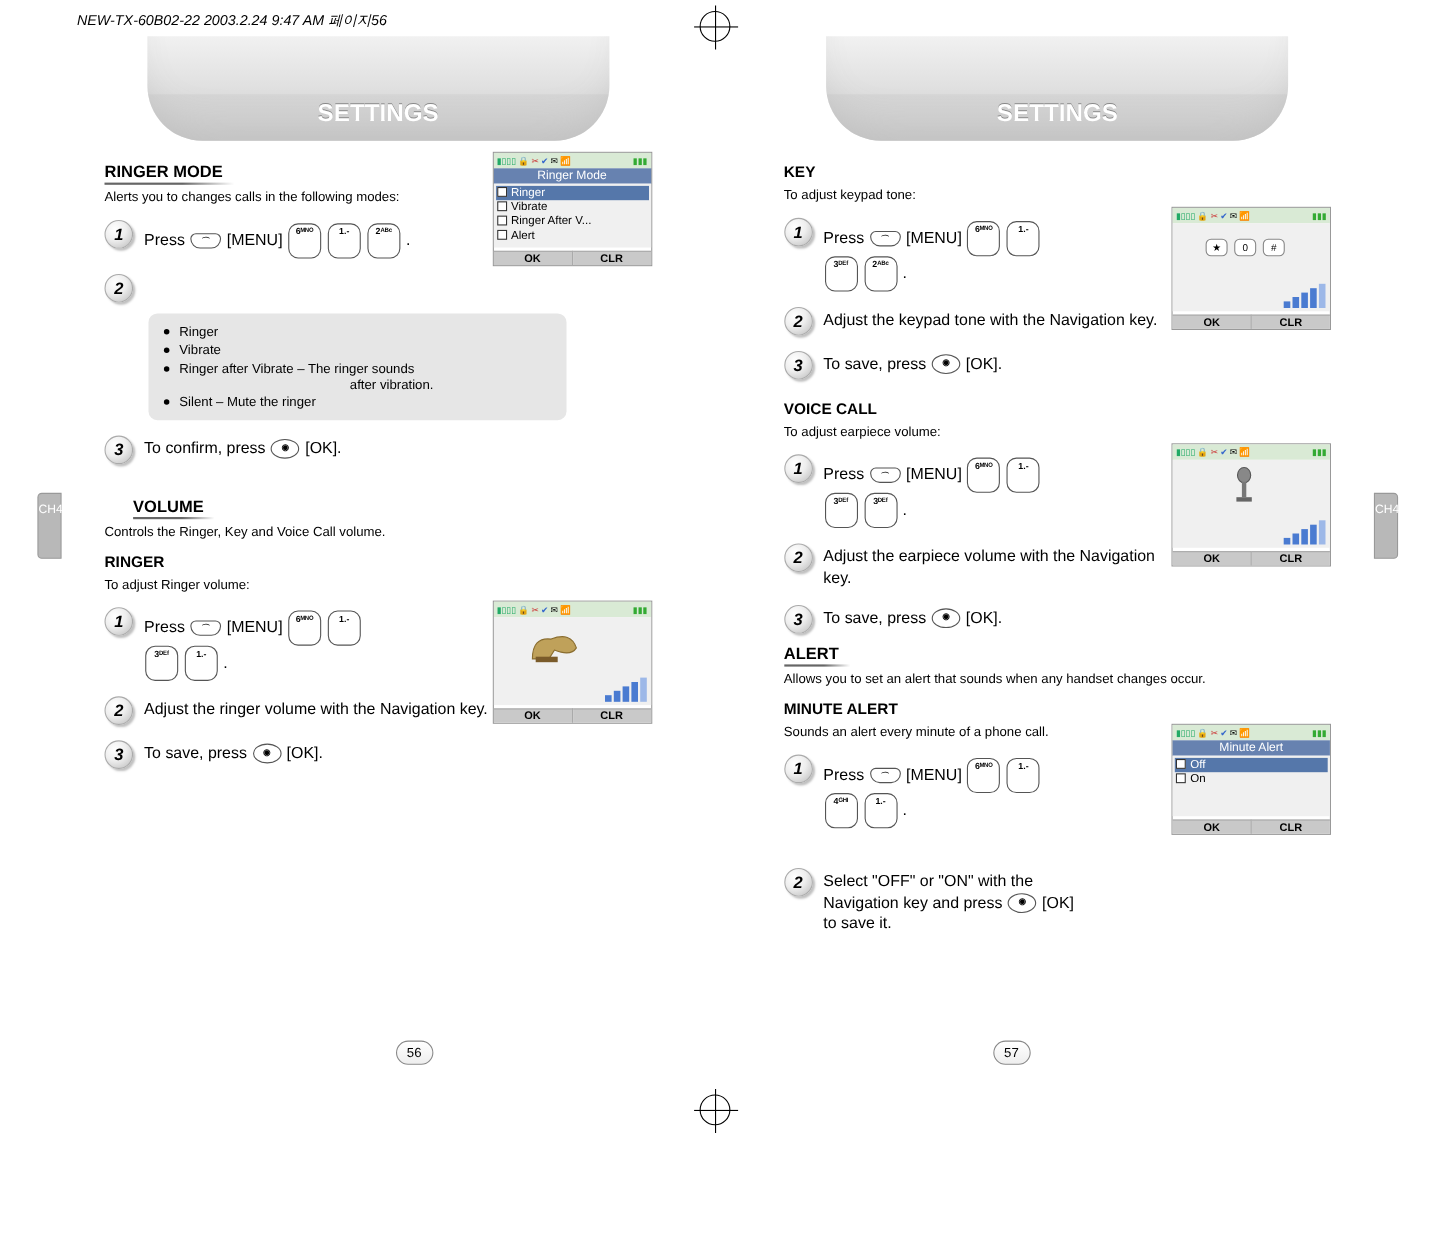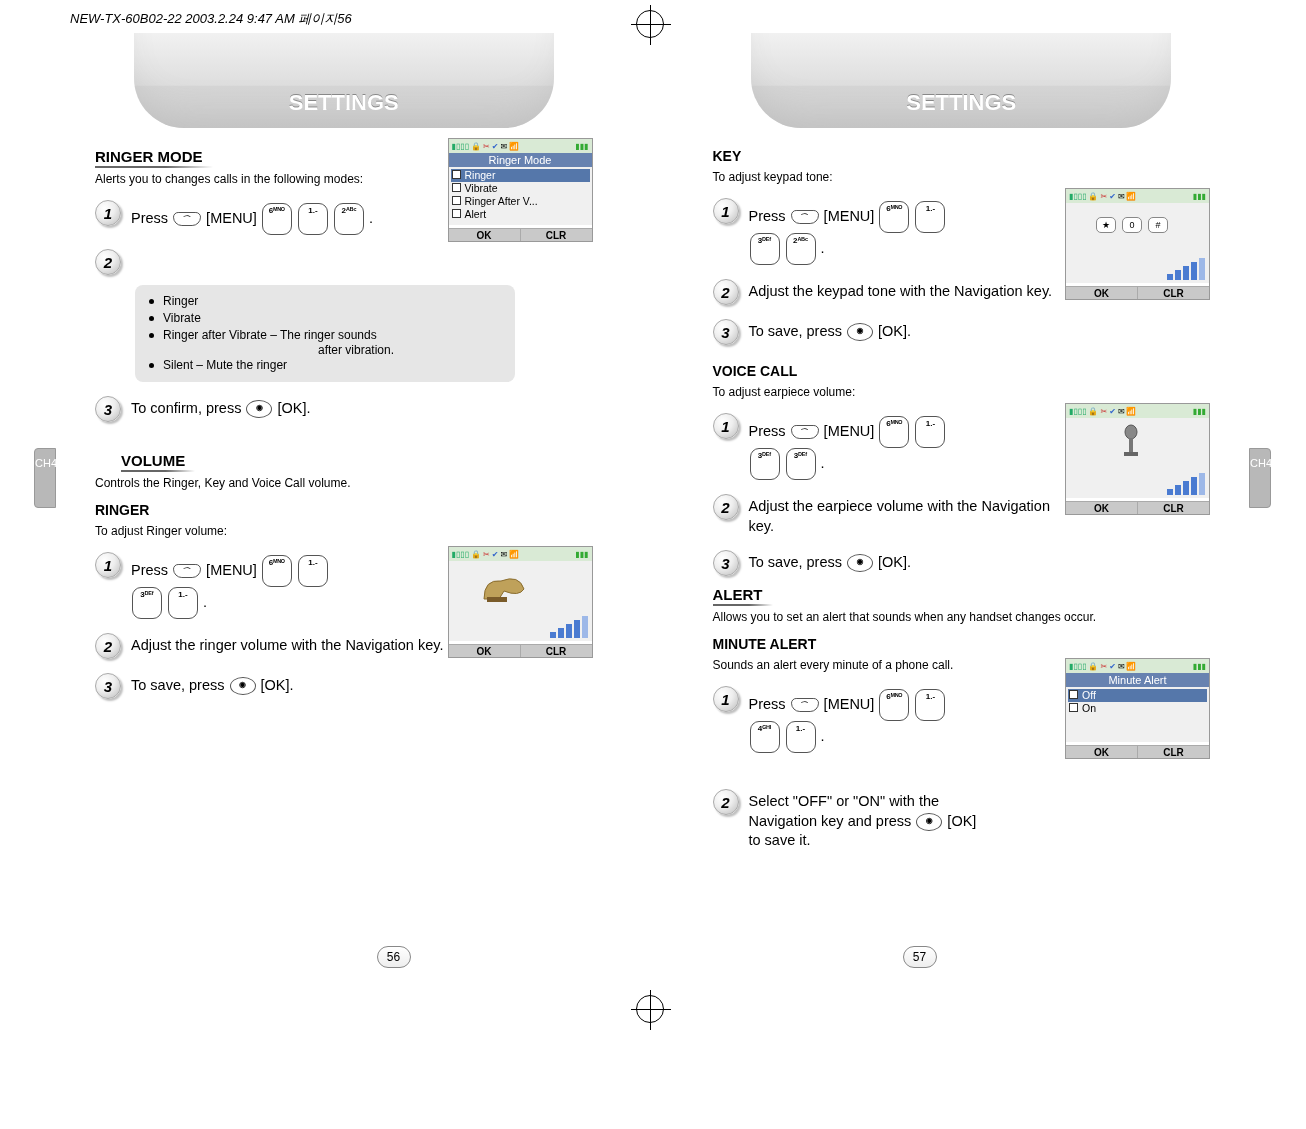--- a/index.html
+++ b/index.html
@@ -217,21 +217,21 @@
   .page-num {
     width:34px; height:22px;
     border:1px solid #888;
     border-radius:11px;
     font-size:12px;
     display:flex;align-items:center;justify-content:center;
     position:absolute;
     bottom:15px;
     background:linear-gradient(#fff,#eee);
   }
-  .page-left .page-num{ right:242px;}
+  .page-left .page-num{ right:259px;}
   .page-right .page-num{ left:250px;}
   .clear{clear:both;}
   .gramophone{
     position:absolute; left:30px; top:8px;
     width:50px; height:35px;
   }
   .microphone{
     position:absolute; left:50px; top:6px;
     width:30px; height:38px;
   }

